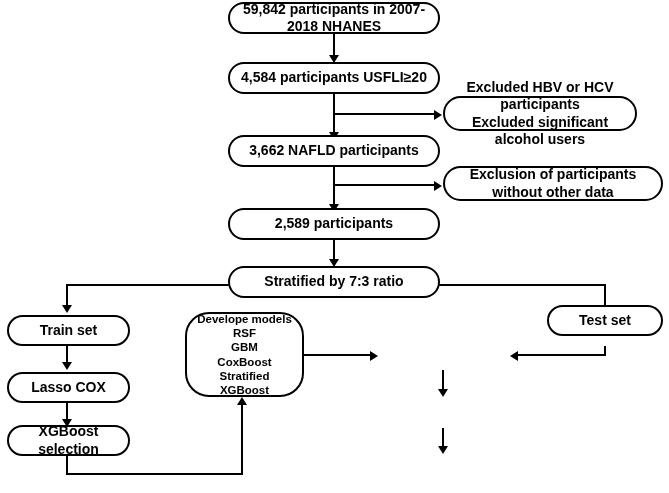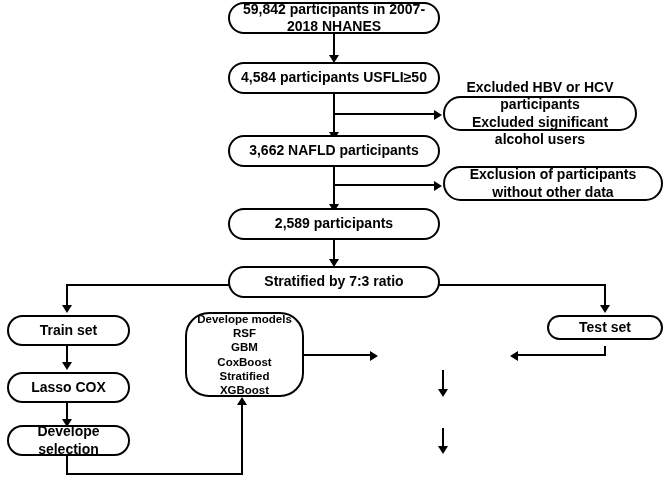--- a/index.html
+++ b/index.html
@@ -147,21 +147,21 @@
   <div class="arrow-down" style="left:438px; top:389px;"></div>
 
   <div class="vline" style="left:442px; top:428px; height:22px;"></div>
   <div class="arrow-down" style="left:438px; top:446px;"></div>
 
   <div class="node" style="left:228px; top:2px; width:212px; height:32px;">
     <span class="lbl">59,842 participants in 2007-2018 NHANES</span>
   </div>
 
   <div class="node" style="left:228px; top:62px; width:212px; height:32px;">
-    <span class="lbl">4,584 participants USFLI≥50</span>
+    <span class="lbl">4,584 participants USFLI≥20</span>
   </div>
 
   <div class="node multi" style="left:443px; top:96px; width:194px; height:35px;">
     <span class="lbl">Excluded HBV or HCV participants
 Excluded significant alcohol users</span>
   </div>
 
   <div class="node" style="left:228px; top:135px; width:212px; height:32px;">
     <span class="lbl">3,662 NAFLD participants</span>
   </div>
@@ -180,32 +180,32 @@
 
   <div class="node" style="left:7px; top:315px; width:123px; height:31px;">
     <span class="lbl">Train set</span>
   </div>
 
   <div class="node" style="left:7px; top:372px; width:123px; height:31px;">
     <span class="lbl">Lasso COX</span>
   </div>
 
   <div class="node" style="left:7px; top:425px; width:123px; height:31px;">
-    <span class="lbl">Develope selection</span>
+    <span class="lbl">XGBoost selection</span>
   </div>
 
   <div class="node models" style="left:185px; top:312px; width:119px; height:85px;">
     <span class="lbl">Develope models
 RSF
 GBM
 CoxBoost
 Stratified
 XGBoost</span>
   </div>
 
-  <div class="node" style="left:547px; top:315px; width:116px; height:25px;">
+  <div class="node" style="left:547px; top:305px; width:116px; height:31px;">
     <span class="lbl">Test set</span>
   </div>
 
 
 
 
 </div>
 
 </body></html>

